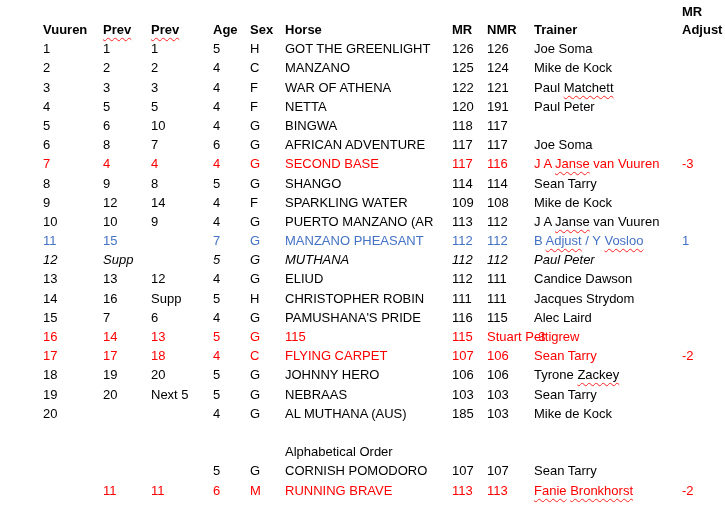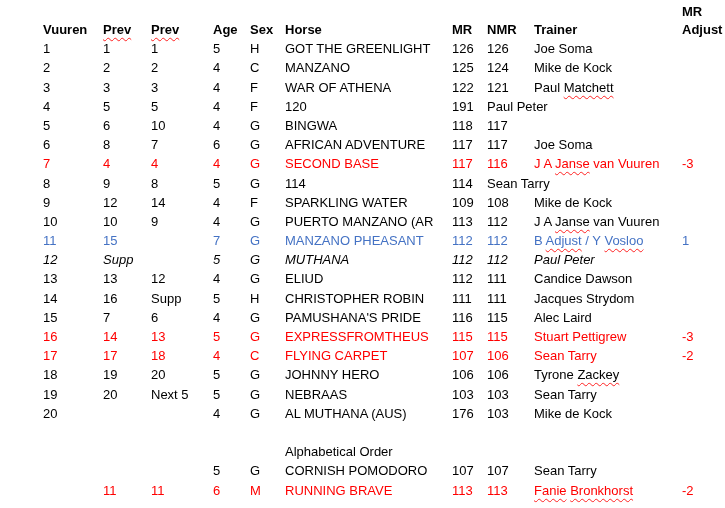--- a/index.html
+++ b/index.html
@@ -98,20 +98,21 @@
         <div class="cell"><span>121</span></div>
         <div class="cell"><span>Paul</span> <span class="sq">Matchett</span></div>
         <div class="cell"><span></span></div>
       </div>
       <div class="grid-row">
         <div class="cell">4</div>
         <div class="cell">5</div>
         <div class="cell">5</div>
         <div class="cell">4</div>
         <div class="cell">F</div>
+        <div class="cell">NETTA</div>
         <div class="cell">120</div>
         <div class="cell">191</div>
         <div class="cell">Paul Peter</div>
         <div class="cell"></div>
       </div>
       <div class="grid-row">
         <div class="cell"><span>5</span></div>
         <div class="cell"><span>6</span></div>
         <div class="cell"><span>10</span></div>
         <div class="cell"><span>4</span></div>
@@ -144,20 +145,21 @@
         <div class="cell"><span>116</span></div>
         <div class="cell"><span>J</span> <span>A</span> <span class="sq">Janse</span> <span>van</span> <span>Vuuren</span></div>
         <div class="cell"><span>-3</span></div>
       </div>
       <div class="grid-row">
         <div class="cell">8</div>
         <div class="cell">9</div>
         <div class="cell">8</div>
         <div class="cell">5</div>
         <div class="cell">G</div>
+        <div class="cell">SHANGO</div>
         <div class="cell">114</div>
         <div class="cell">114</div>
         <div class="cell">Sean Tarry</div>
         <div class="cell"></div>
       </div>
       <div class="grid-row">
         <div class="cell">9</div>
         <div class="cell">12</div>
         <div class="cell">14</div>
         <div class="cell">4</div>
@@ -239,21 +241,20 @@
         <div class="cell">115</div>
         <div class="cell">Alec Laird</div>
         <div class="cell"></div>
       </div>
       <div class="grid-row c-red">
         <div class="cell">16</div>
         <div class="cell">14</div>
         <div class="cell">13</div>
         <div class="cell">5</div>
         <div class="cell">G</div>
-        <div class="cell">EXPRESSFROMTHEUS</div>
         <div class="cell">115</div>
         <div class="cell">115</div>
         <div class="cell">Stuart Pettigrew</div>
         <div class="cell">-3</div>
       </div>
       <div class="grid-row c-red">
         <div class="cell">17</div>
         <div class="cell">17</div>
         <div class="cell">18</div>
         <div class="cell">4</div>
@@ -288,21 +289,21 @@
         <div class="cell">Sean Tarry</div>
         <div class="cell"></div>
       </div>
       <div class="grid-row">
         <div class="cell">20</div>
         <div class="cell"></div>
         <div class="cell"></div>
         <div class="cell">4</div>
         <div class="cell">G</div>
         <div class="cell">AL MUTHANA (AUS)</div>
-        <div class="cell">176</div>
+        <div class="cell">185</div>
         <div class="cell">103</div>
         <div class="cell">Mike de Kock</div>
         <div class="cell"></div>
       </div>
       <div class="grid-row"></div>
       <div class="grid-row">
         <div class="cell"></div>
         <div class="cell"></div>
         <div class="cell"></div>
         <div class="cell"></div>

